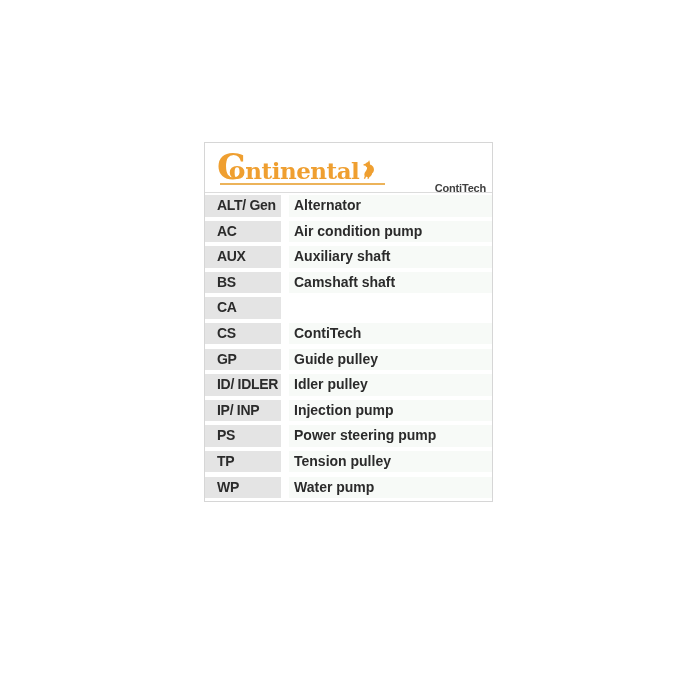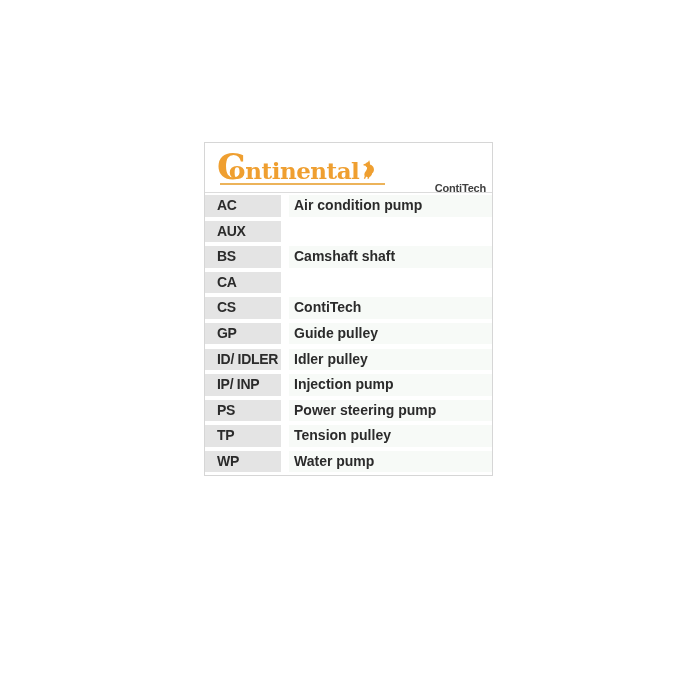--- a/index.html
+++ b/index.html
@@ -74,25 +74,30 @@
           C10.4 4.3 10.3 3.2 9.9 2.1
           Z"></path>
       </svg>
       <div class="logo-underline"></div>
     </div>
     <div class="contitech">ContiTech</div>
   </div>
 
   <div class="legend">
     <div class="row">
+      <div class="cell abbr">ALT/ Gen</div>
+      <div class="cell desc">Alternator</div>
+    </div>
+    <div class="row">
       <div class="cell abbr">AC</div>
       <div class="cell desc">Air condition pump</div>
     </div>
     <div class="row">
       <div class="cell abbr">AUX</div>
+      <div class="cell desc">Auxiliary shaft</div>
     </div>
     <div class="row">
       <div class="cell abbr">BS</div>
       <div class="cell desc">Camshaft shaft</div>
     </div>
     <div class="row">
       <div class="cell abbr">CA</div>
     </div>
     <div class="row">
       <div class="cell abbr">CS</div>

